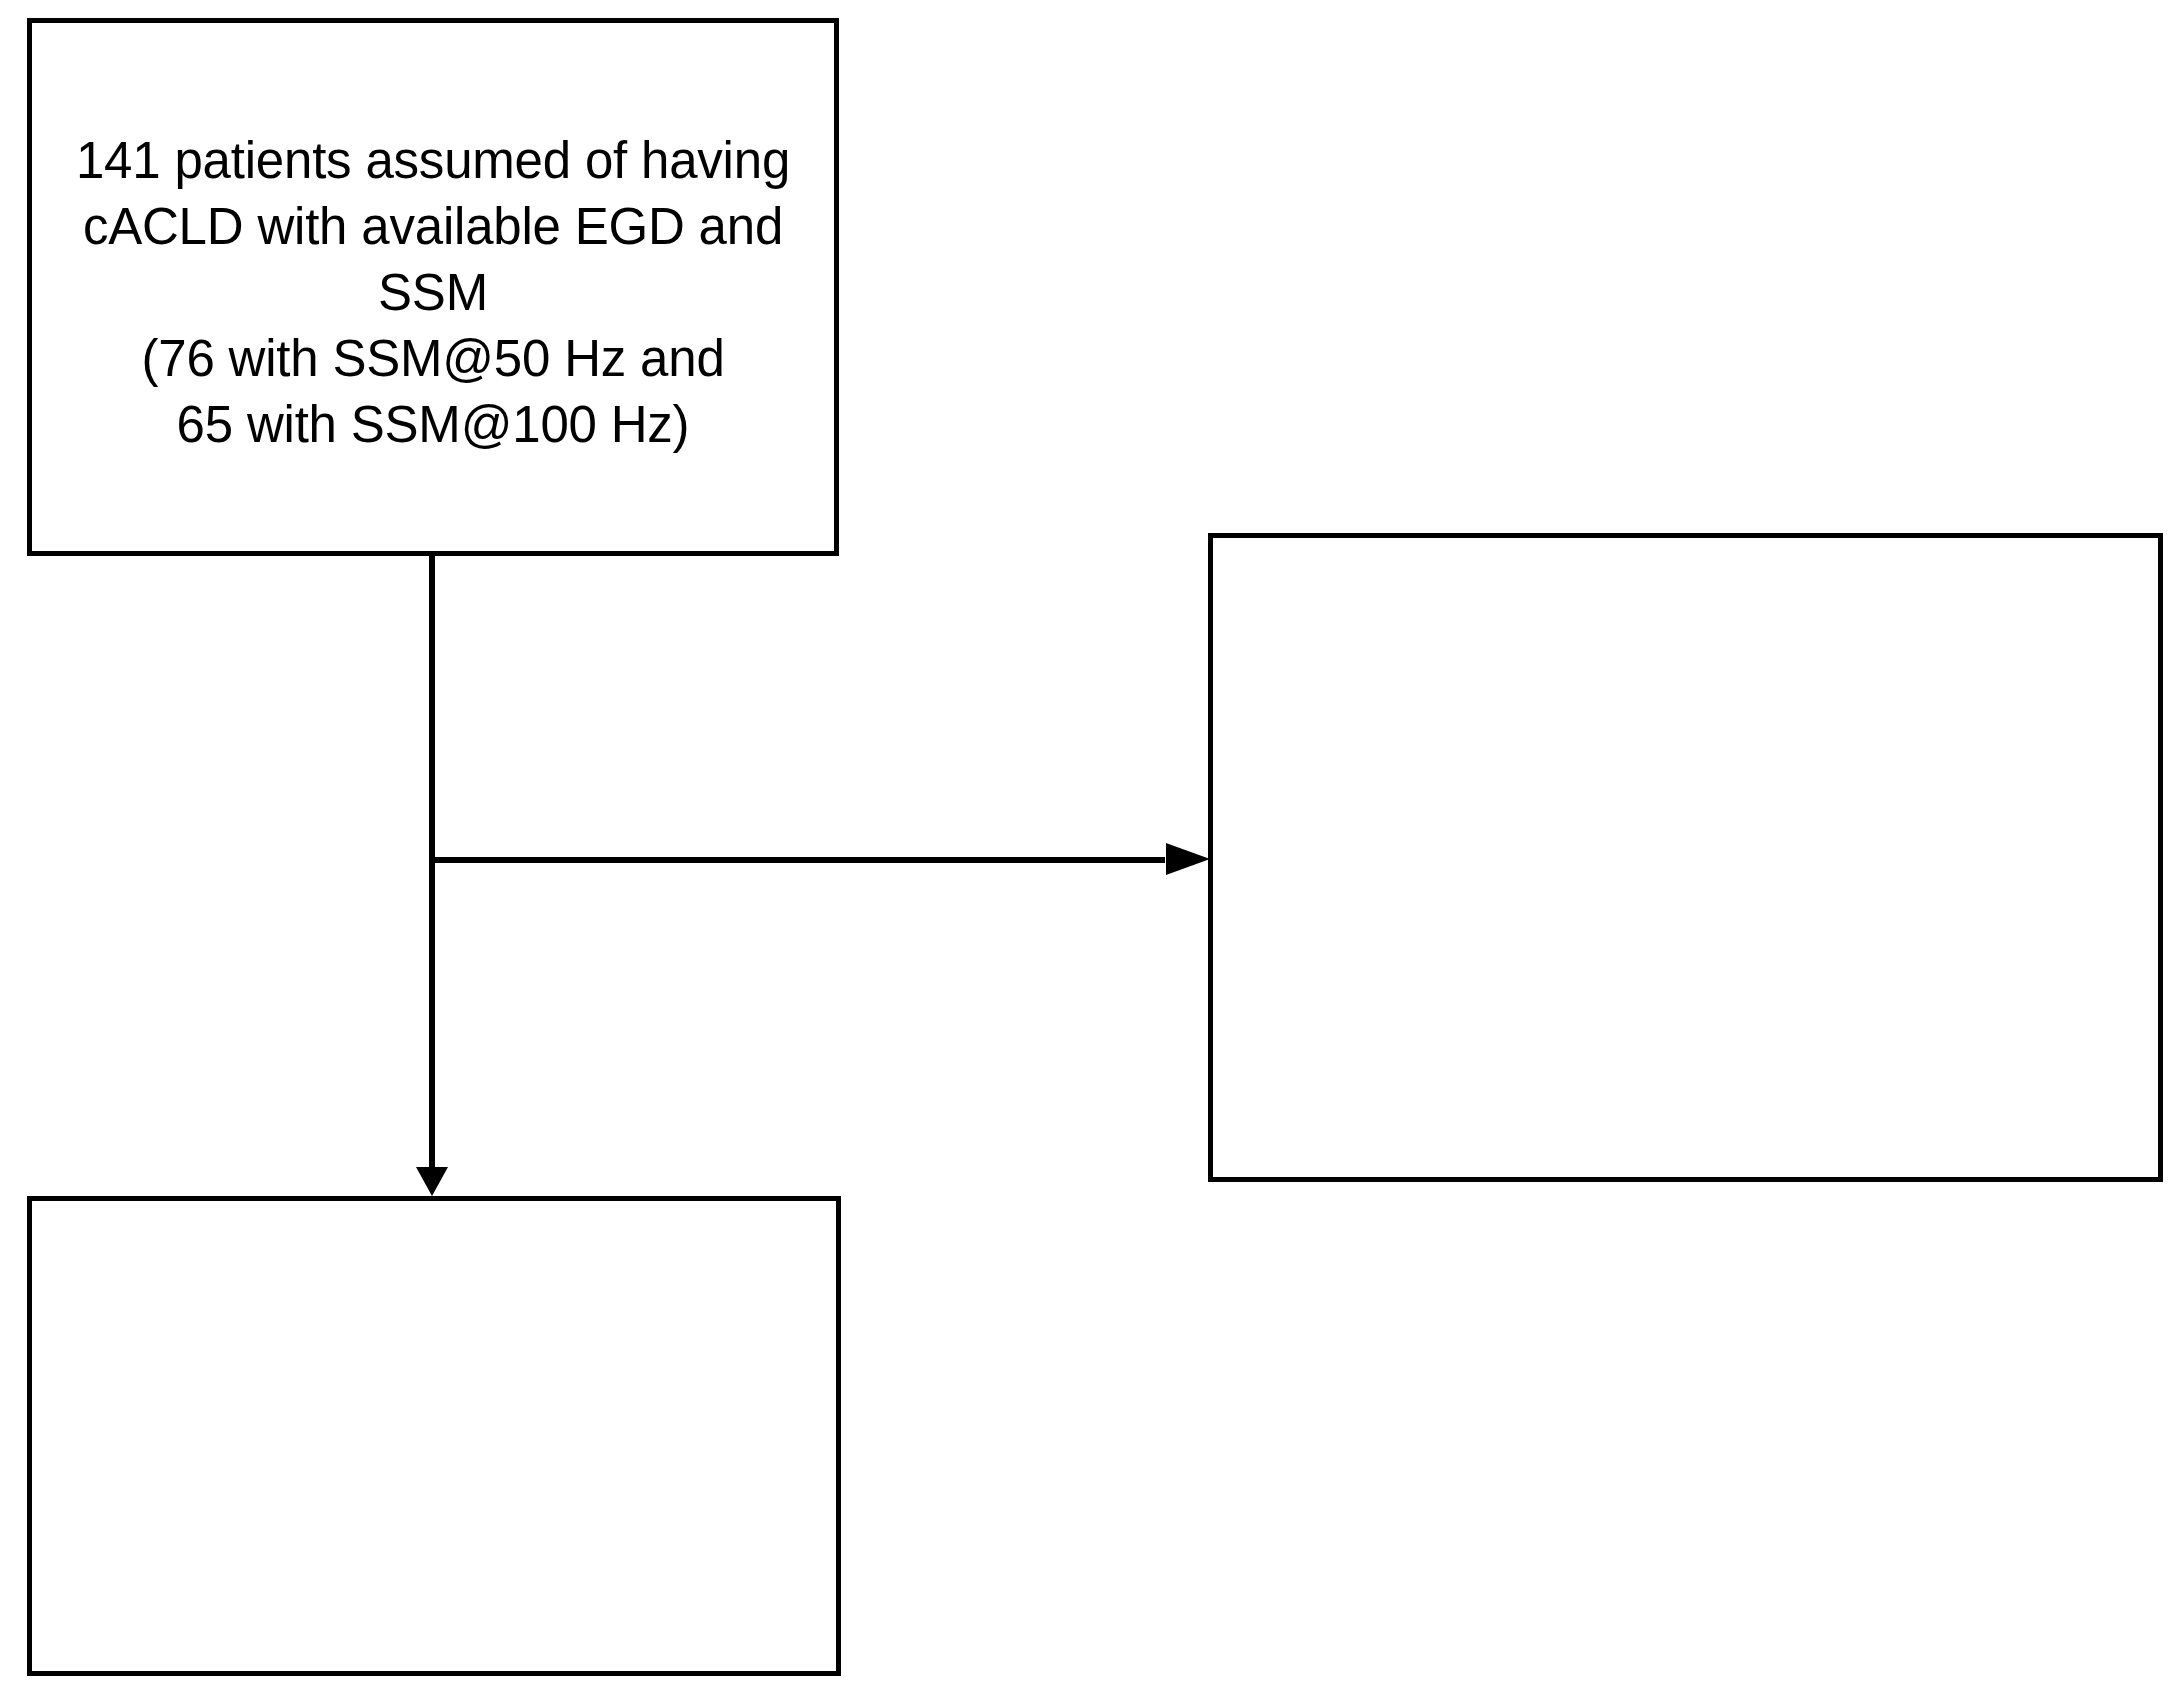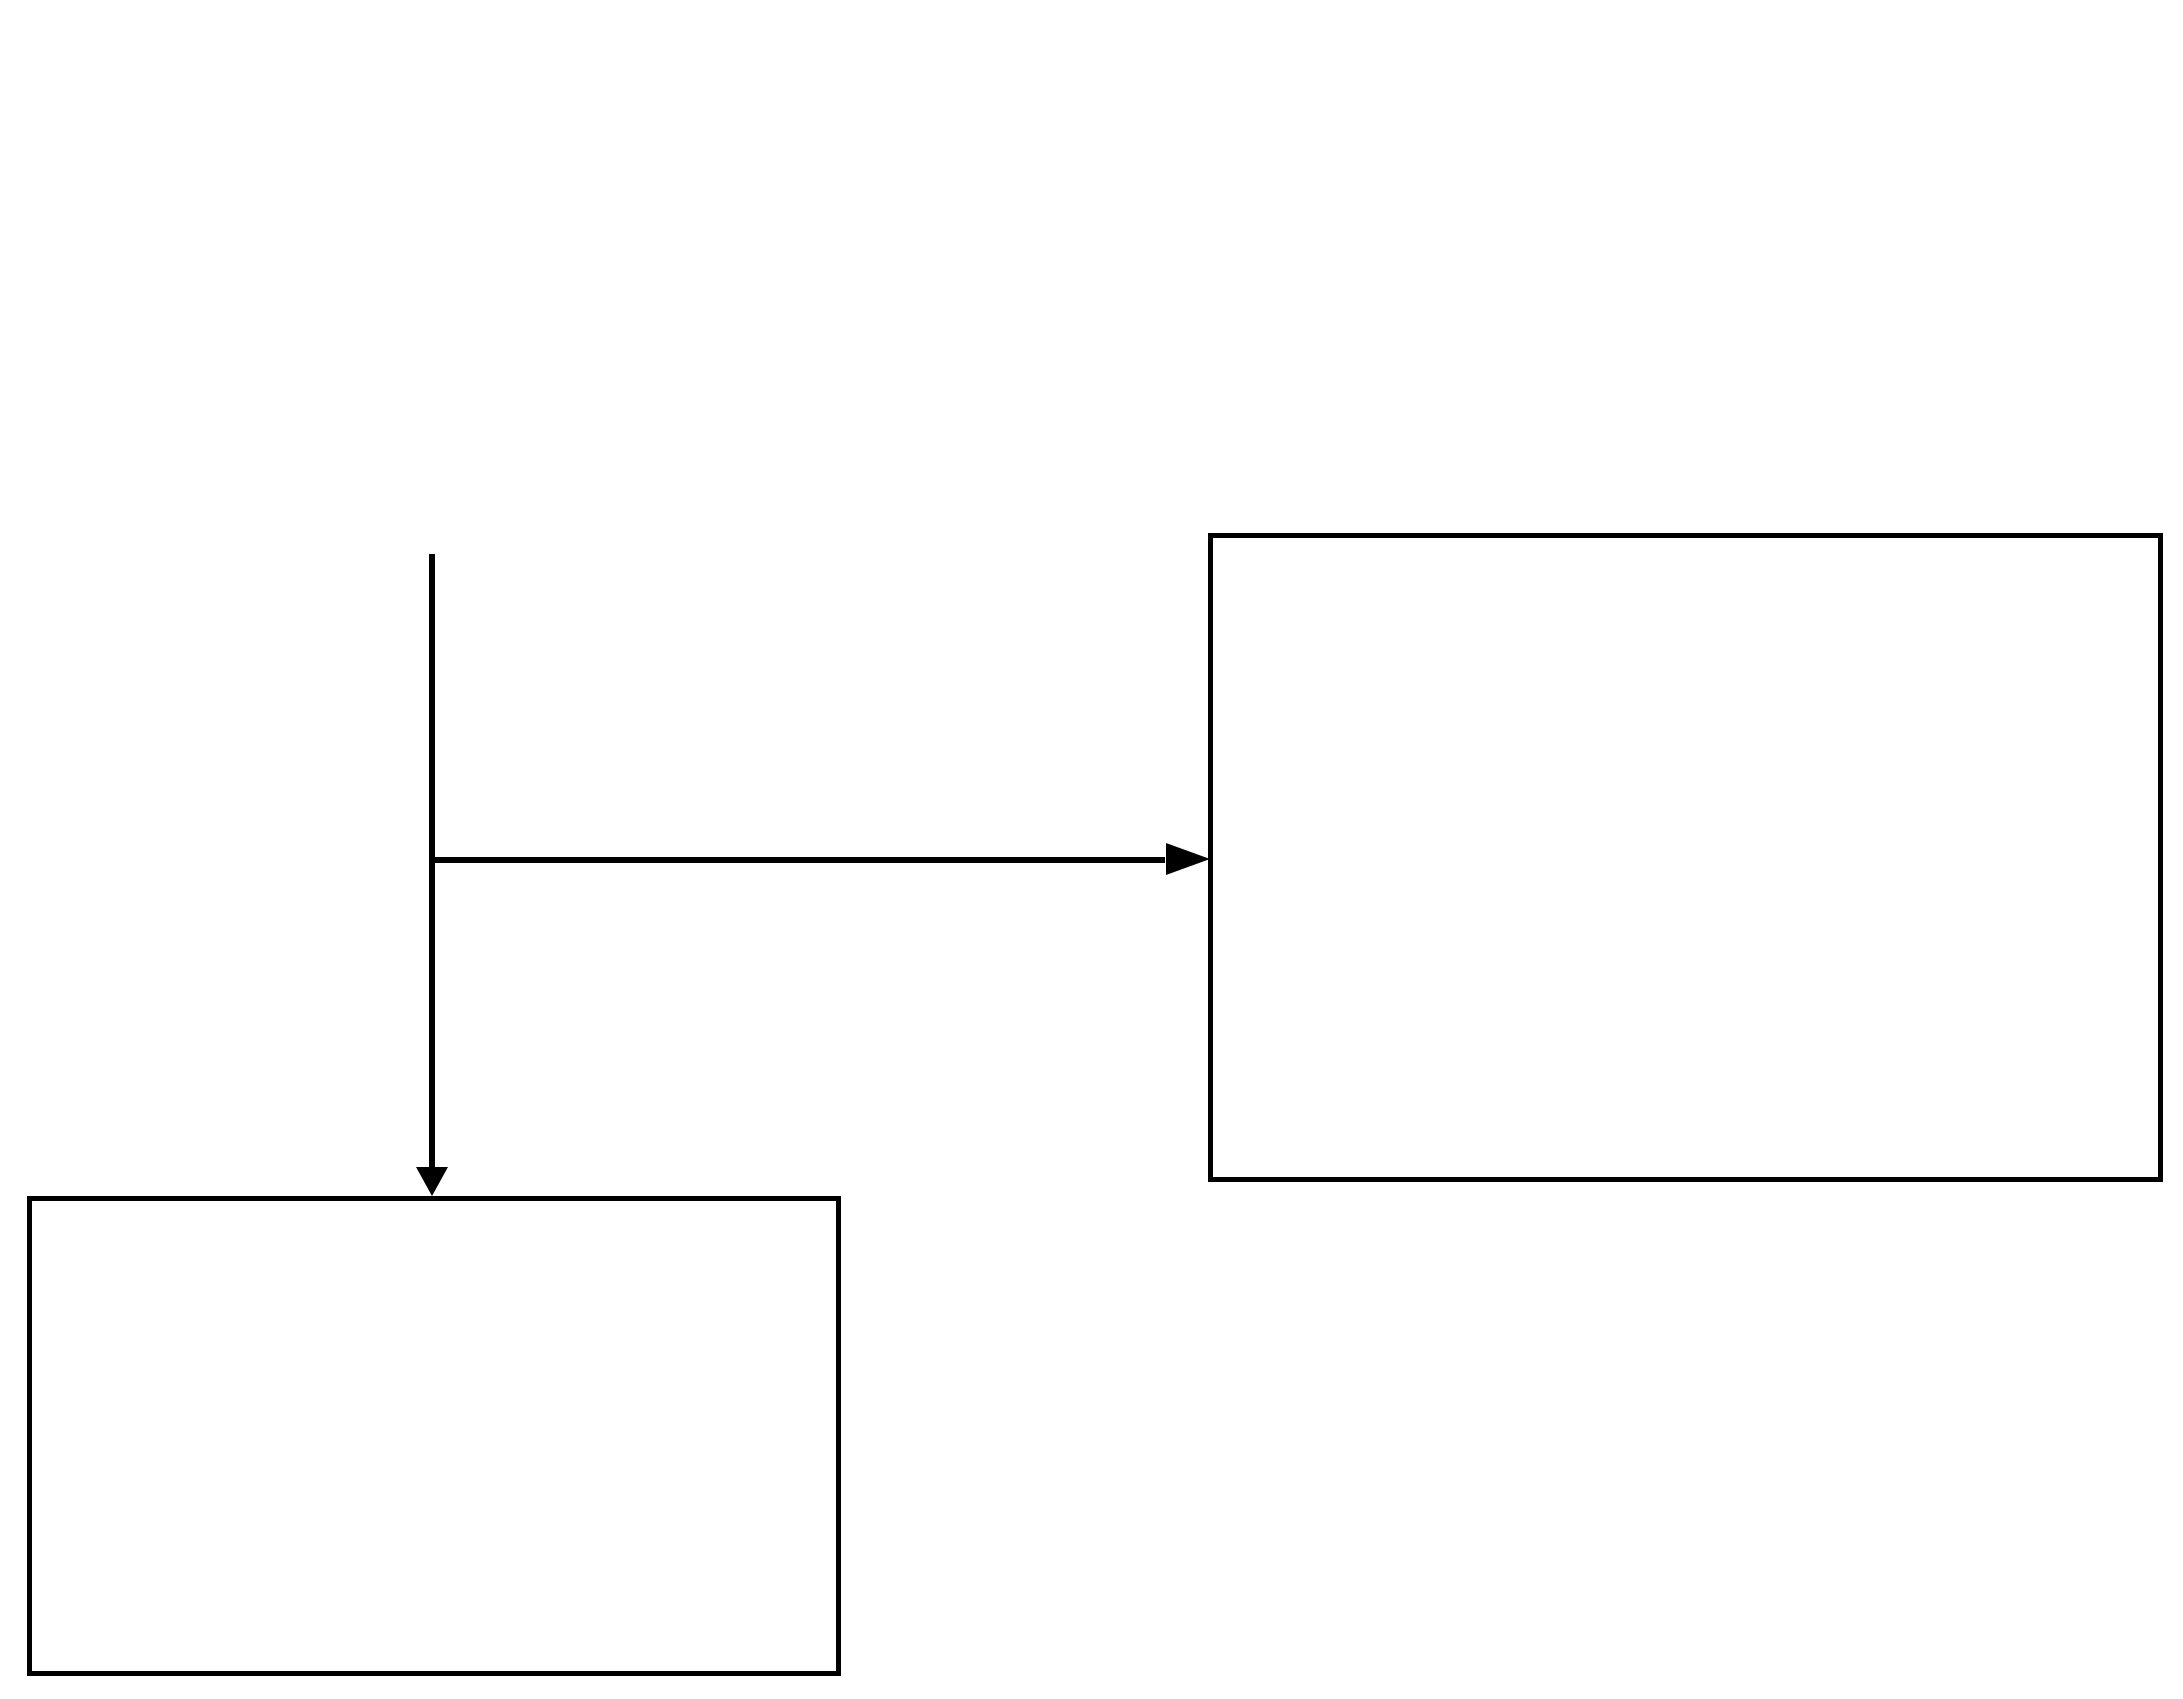--- a/index.html
+++ b/index.html
@@ -102,20 +102,27 @@
     border-top: 16px solid transparent;
     border-bottom: 16px solid transparent;
     border-left: 44px solid #000000;
   }
 </style>
 </head>
 <body>
 
 <div id="canvas">
 
+  <div class="flow-box" id="box-enrolled">
+    <div class="box-text centered-text" id="text-enrolled"><span>141 patients assumed of having</span>
+<span>cACLD with available EGD and</span>
+<span>SSM</span>
+<span>(76 with SSM@50 Hz and</span>
+<span>65 with SSM@100 Hz)</span></div>
+  </div>
 
   <div class="connector" id="line-vertical-trunk"></div>
   <div class="connector" id="line-horizontal-branch"></div>
   <div id="arrowhead-down"></div>
   <div id="arrowhead-right"></div>
 
   <div class="flow-box" id="box-excluded">
     
   </div>
 

